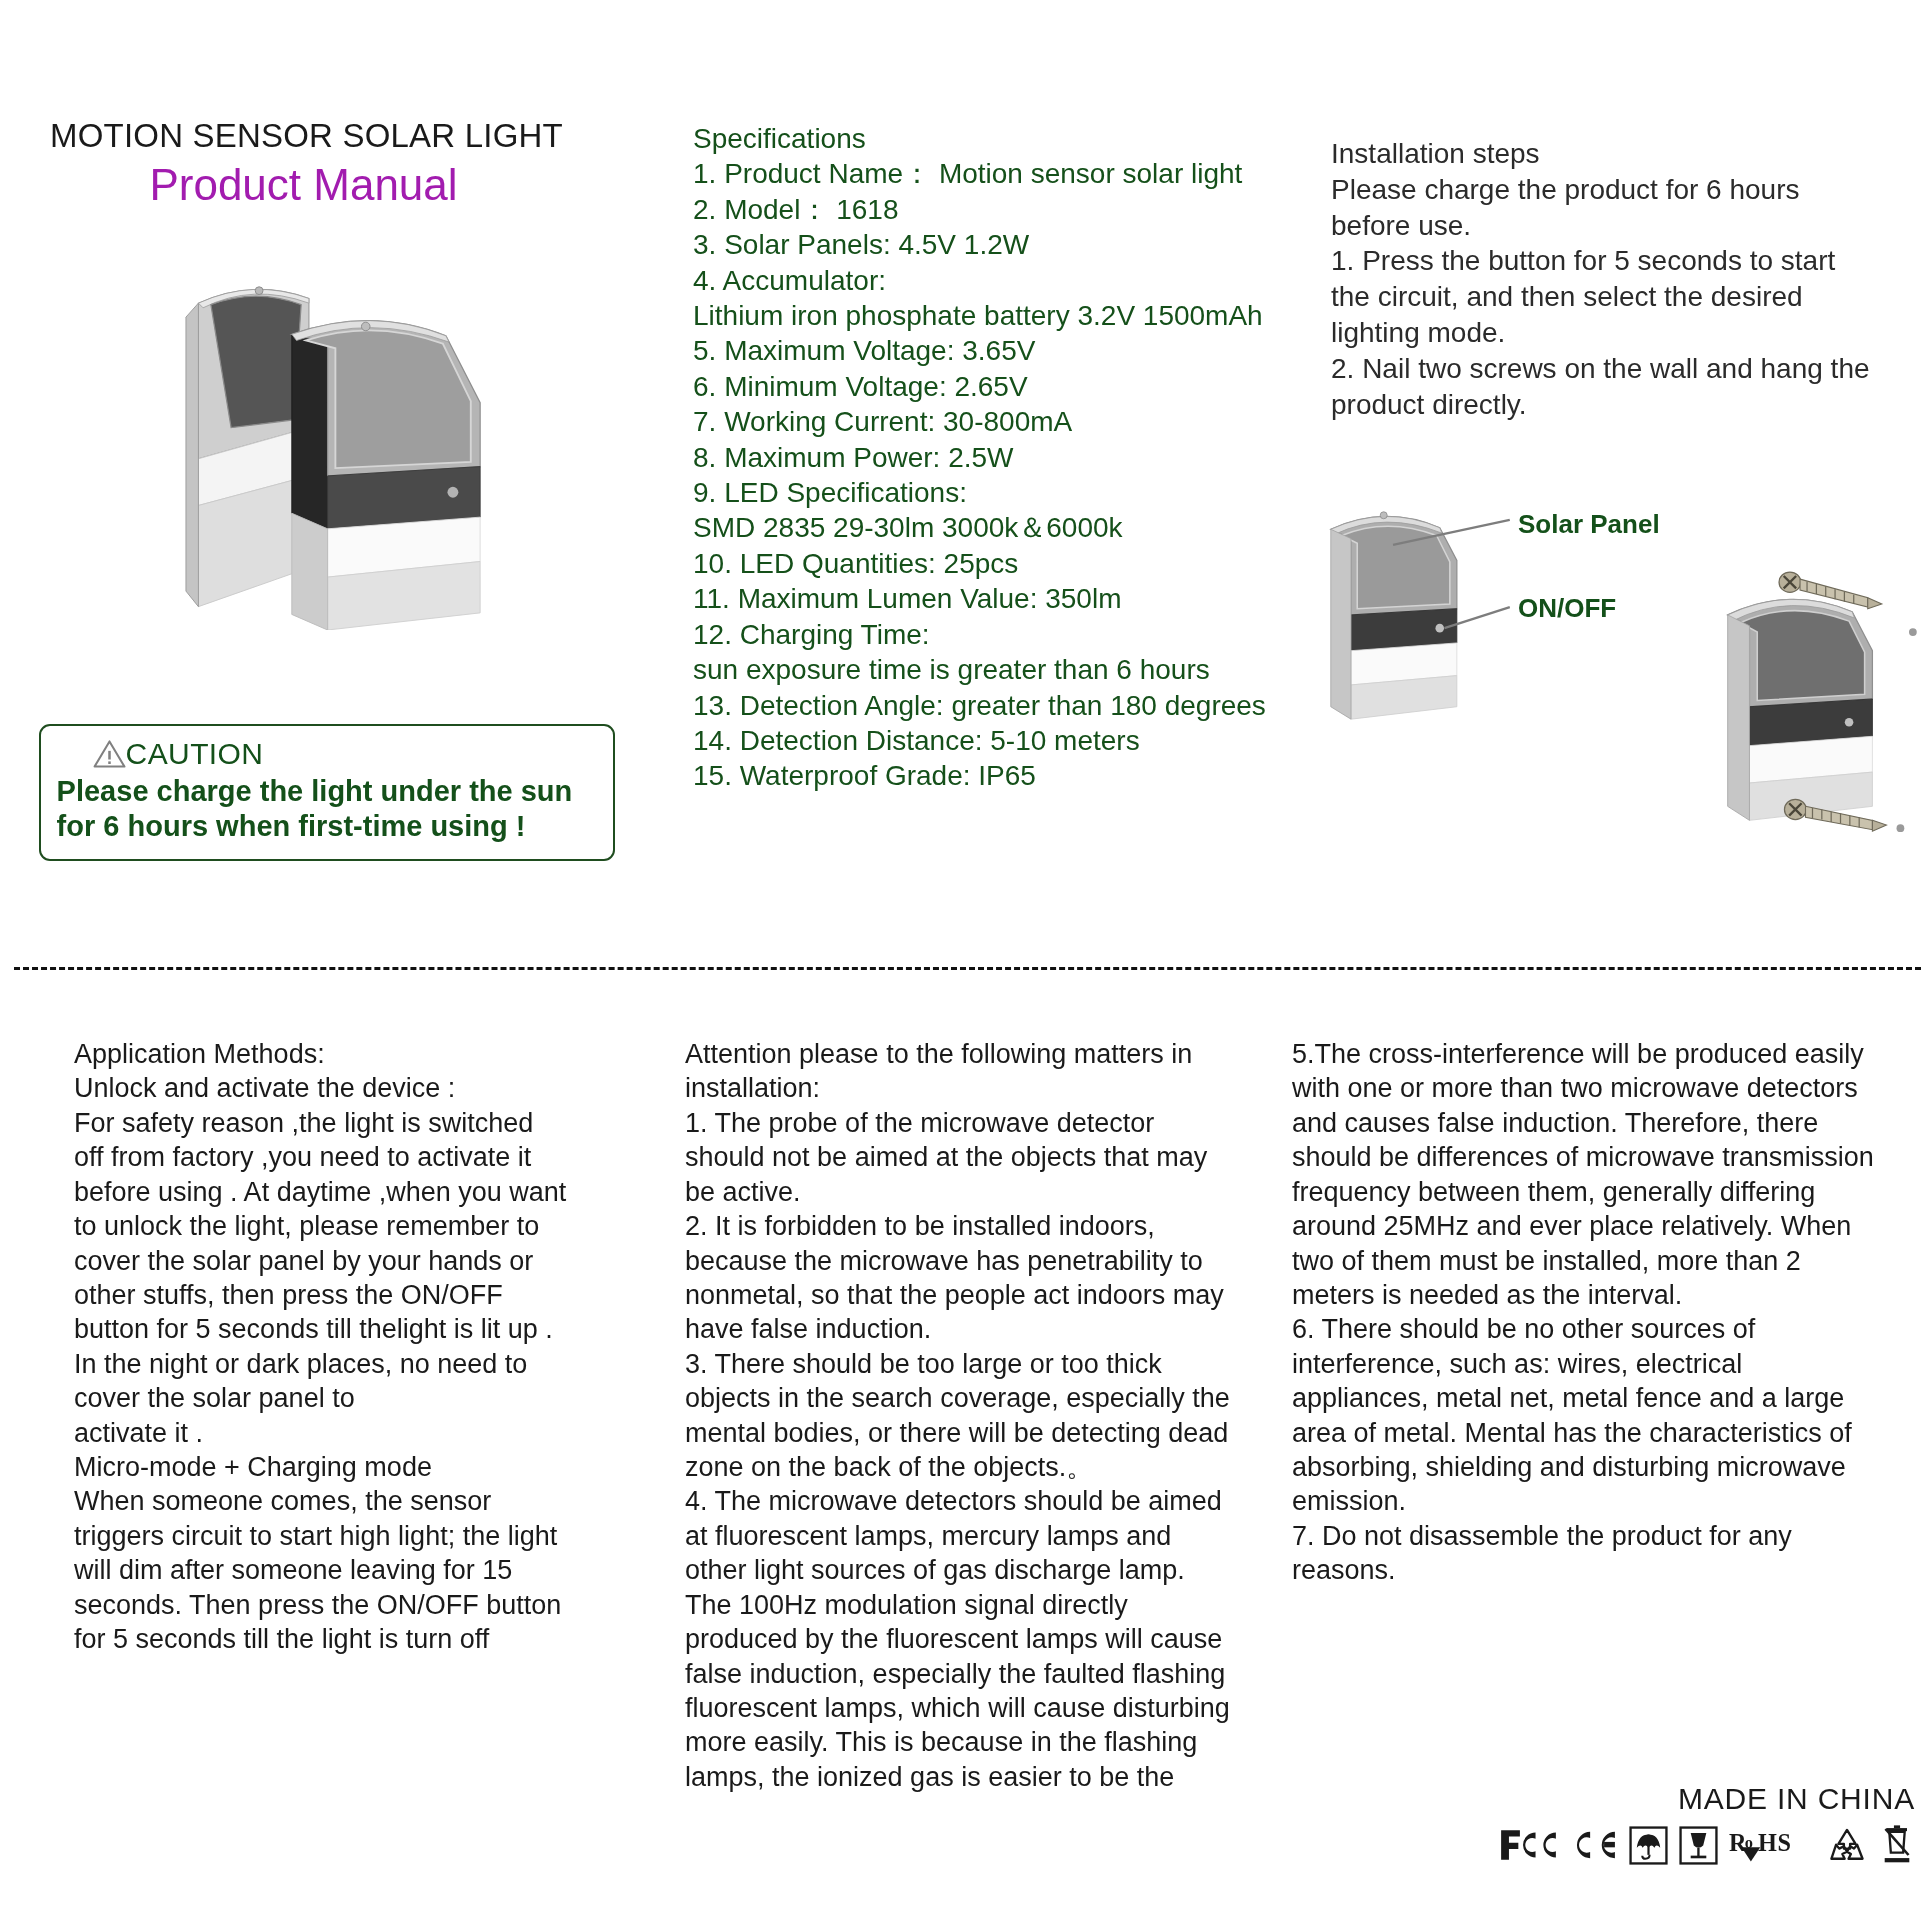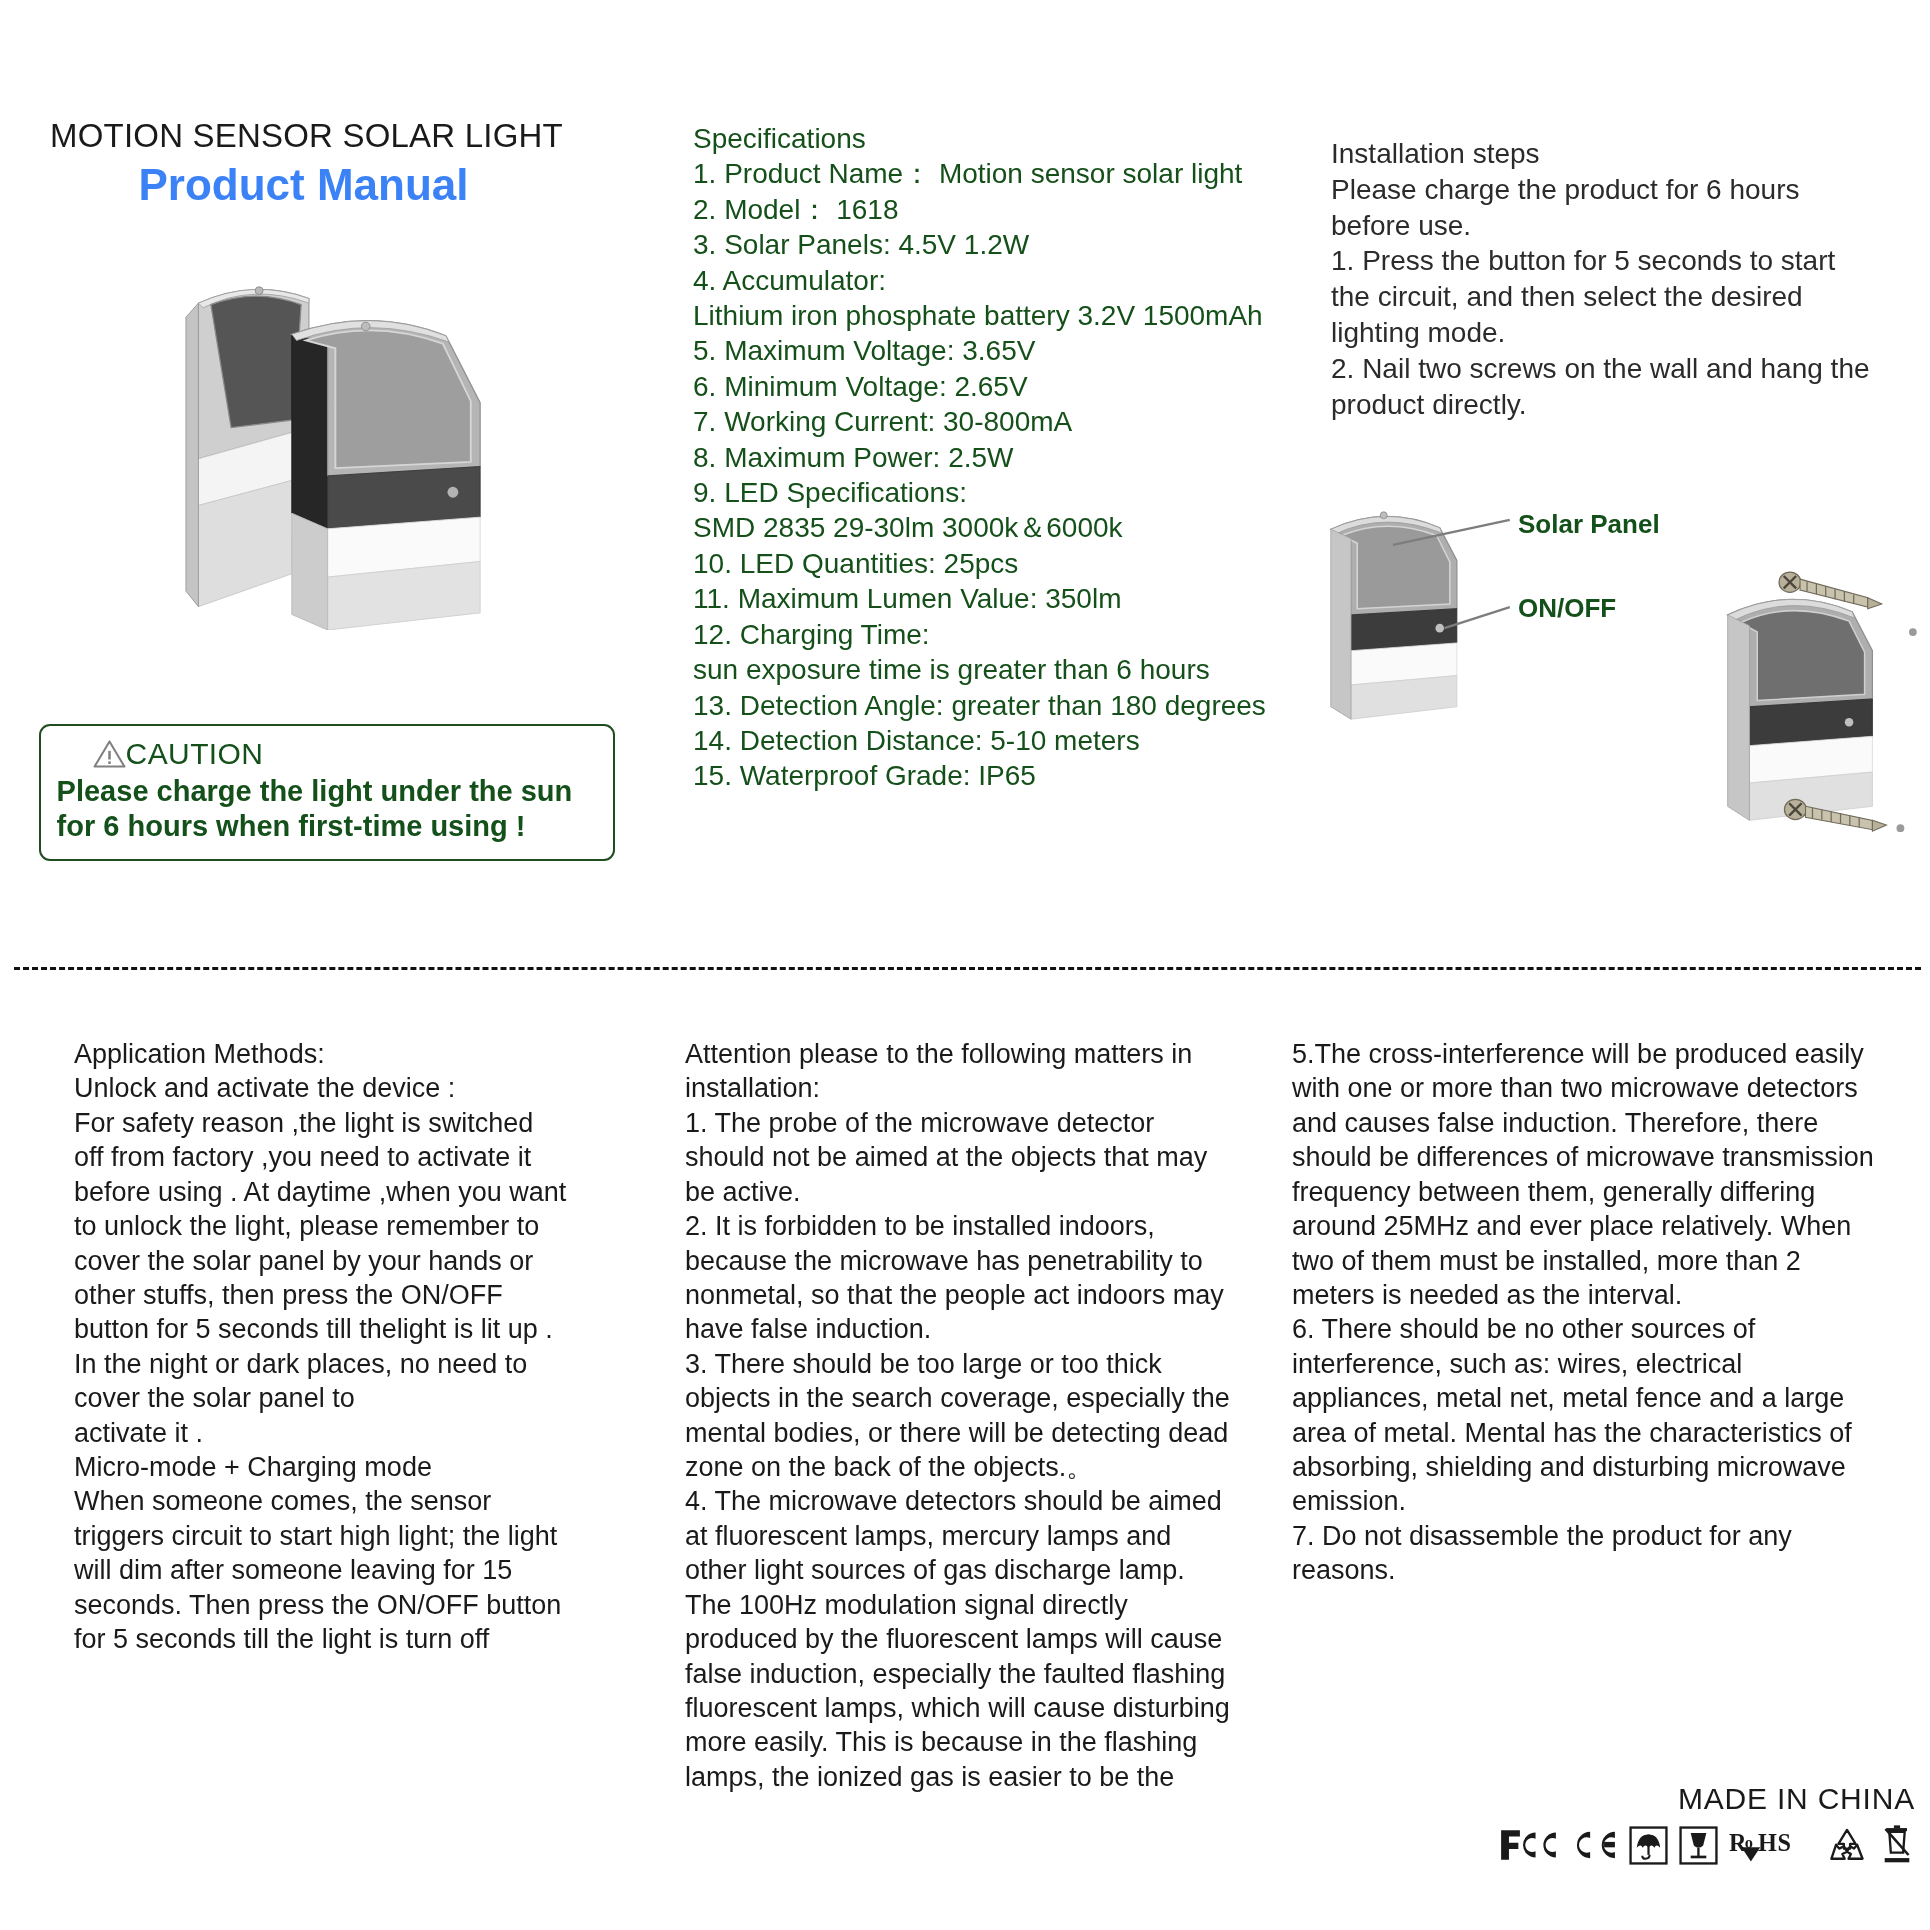--- a/index.html
+++ b/index.html
@@ -39,22 +39,22 @@
   .title-line1 {
     font-size: 33px;
     letter-spacing: 0.2px;
     color: #1a1a1a;
     text-align: left;
     padding-left: 11px;
     white-space: nowrap;
   }
   .title-line2 {
     font-size: 44px;
-    font-weight: bold;
-    color: #3b82f6;
+    font-weight: normal;
+    color: #a21caf;
     text-align: center;
     margin-top: 4.7px;
     padding-right: 101px;
   }
 
   
   .hero-img {
     position: absolute;
     left: 167px;
     top: 272px;

